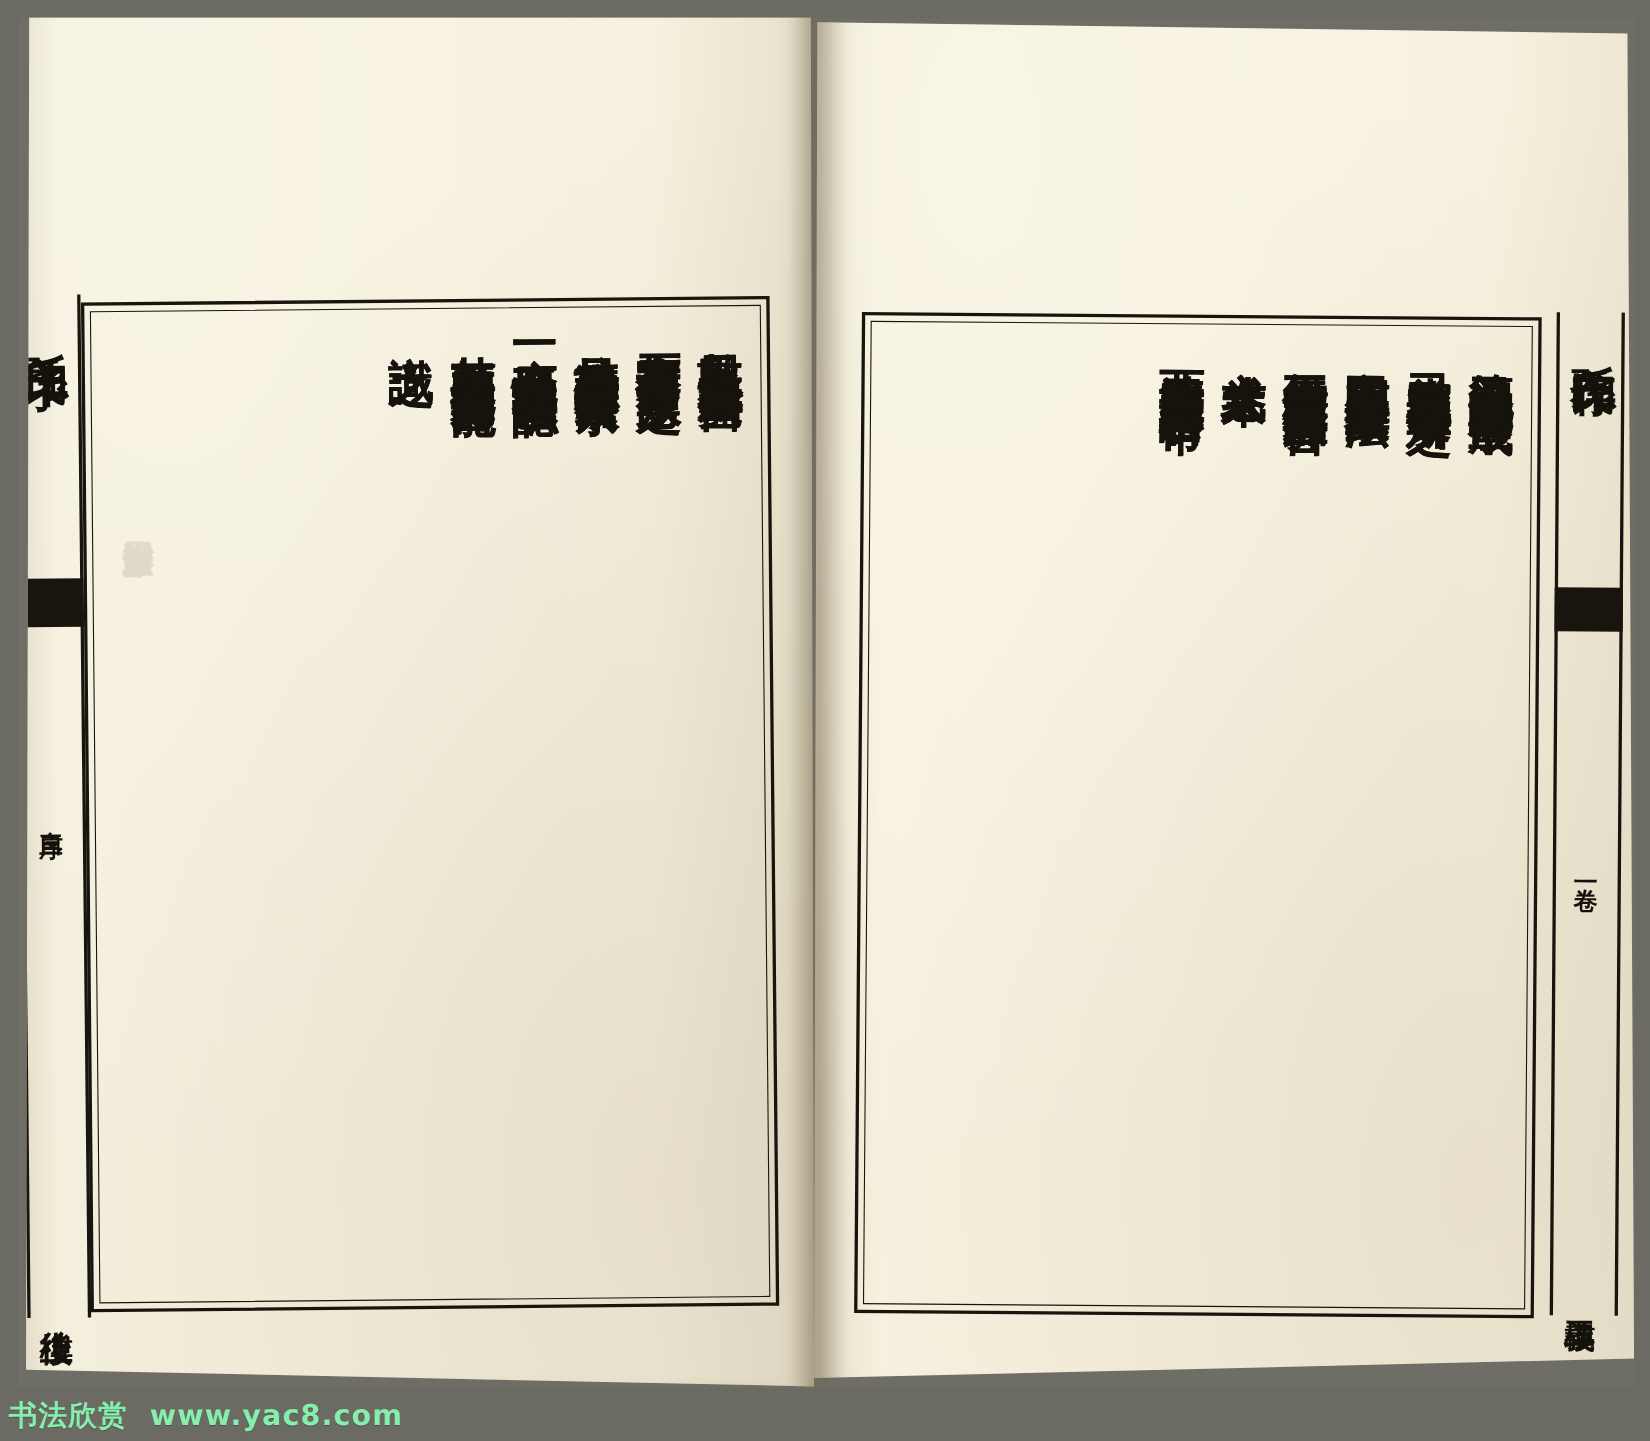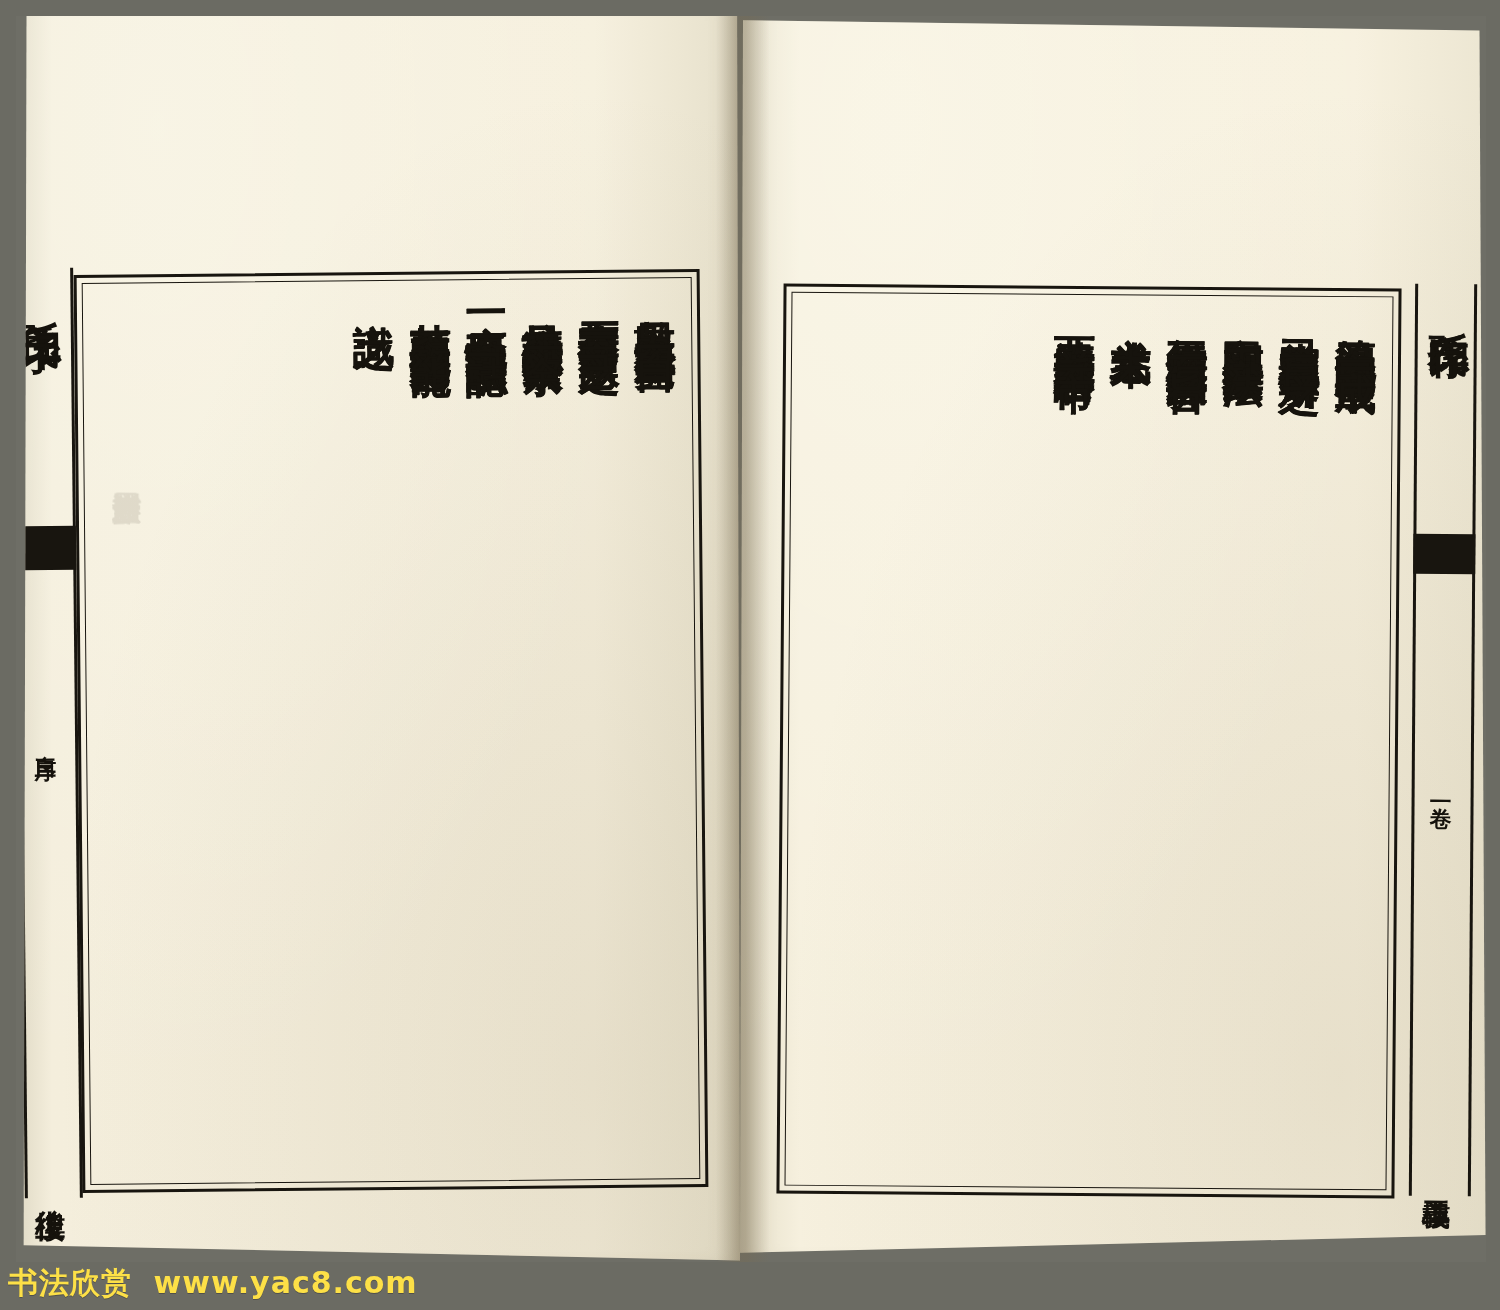--- a/index.html
+++ b/index.html
@@ -258,23 +258,23 @@
     transform: scaleX(-1) rotate(-0.6deg);
     pointer-events: none;
   }
 
   
   .watermark {
     position: absolute;
     left: 8px;
     bottom: 6px;
     font-family: "DejaVu Sans", sans-serif;
-    font-size: 30px;
-    font-weight: 700;
-    color: #fde047;
+    font-size: 26px;
+    font-weight: 700;
+    color: #86efac;
     letter-spacing: 1px;
     text-shadow: 0 1px 0 rgba(0,0,0,0.25);
   }
   .watermark .url { margin-left: 10px; }
 
   
   .edge-top {
     position: absolute; left: 0; top: 0; width: 1500px; height: 16px;
     background: #6b6b63;
   }

